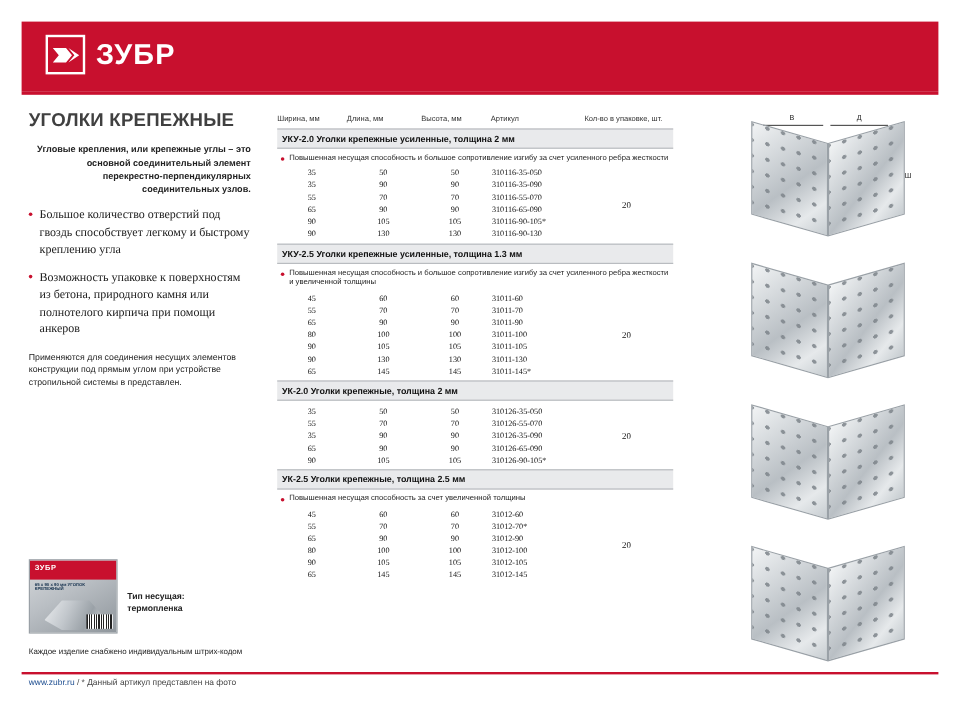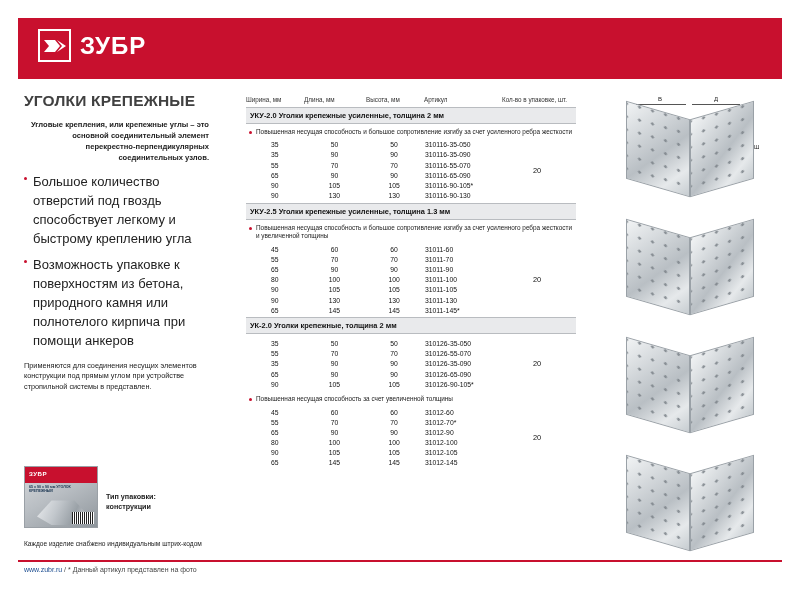--- a/index.html
+++ b/index.html
@@ -12,21 +12,21 @@
   .logo-mark{width:33px;height:33px;border:2px solid #fff;display:flex;align-items:center;justify-content:center;box-sizing:border-box;}
   .logo-mark svg{display:block;}
   .logo-text{color:#fff;font-size:24px;font-weight:bold;letter-spacing:1px;font-family:"Liberation Sans",sans-serif;}
   .header-line{position:absolute;left:18px;top:76px;width:764px;height:3px;background:#c8102e;}
 
   
   .left{position:absolute;left:24px;top:92px;width:185px;}
   .title{font-size:15.5px;font-weight:bold;color:#404040;letter-spacing:0.2px;margin:0 0 9px 0;}
   .lead{font-size:7.6px;line-height:1.45;color:#222;margin:0 0 10px 0;font-weight:bold;text-align:right;}
   .bullets{margin:0;padding:0;list-style:none;}
-  .bullets li{position:relative;padding-left:9px;font-size:13px;line-height:1.45;color:#222;margin-bottom:8px;}
+  .bullets li{position:relative;padding-left:9px;font-size:10px;line-height:1.45;color:#222;margin-bottom:8px;font-family:Liberation Serif, serif;}
   .bullets li:before{content:"";position:absolute;left:0;top:4px;width:3px;height:3px;background:#c8102e;border-radius:50%;}
   .note{font-size:7.3px;line-height:1.45;color:#222;margin-top:10px;}
 
   
   .pack{position:absolute;left:24px;top:466px;width:74px;height:62px;background:linear-gradient(150deg,#d6d9dc 0%,#b9bec3 45%,#8f969c 100%);border:1px solid #9aa0a6;box-sizing:border-box;overflow:hidden;}
   .pack .pk-red{position:absolute;left:0;top:0;width:100%;height:16px;background:#c8102e;}
   .pack .pk-logo{position:absolute;left:4px;top:3px;color:#fff;font-size:6.2px;font-weight:bold;letter-spacing:.5px;}
   .pack .pk-label{position:absolute;left:4px;top:18px;width:46px;font-size:3.6px;line-height:1.25;color:#14304d;font-weight:bold;}
   .pack .pk-code{position:absolute;right:3px;bottom:3px;width:22px;height:12px;background:repeating-linear-gradient(90deg,#222 0 1px,#fff 1px 2px);}
   .pack .pk-part{position:absolute;left:12px;top:28px;width:52px;height:30px;background:
@@ -34,33 +34,33 @@
       clip-path:polygon(0% 72%,28% 18%,72% 18%,100% 72%,72% 100%,28% 100%);}
   .pack-caption{position:absolute;left:106px;top:492px;width:96px;font-size:7.2px;line-height:1.35;color:#222;font-weight:bold;}
   .barcode-note{position:absolute;left:24px;top:540px;width:190px;font-size:6.6px;color:#222;}
 
   
   .footer-line{position:absolute;left:18px;top:560px;width:764px;height:2px;background:#c8102e;}
   .footer{position:absolute;left:24px;top:566px;font-size:7px;color:#444;}
   .footer .site{color:#1a4b8f;}
 
   
-  .table{position:absolute;left:246px;top:96px;width:330px;}
+  .table{position:absolute;left:231px;top:96px;width:330px;}
   .col-head{display:flex;font-size:6.3px;color:#333;padding-bottom:2px;}
   .c1{width:58px;}
   .c2{width:62px;}
   .c3{width:58px;}
   .c4{width:78px;}
   .c5{width:74px;}
   .sec{margin-top:2px;}
   .sec-title{background:#e9eaec;border-top:1px solid #b9bcc0;border-bottom:1px solid #b9bcc0;
     font-size:7.4px;font-weight:bold;color:#111;padding:3px 4px;}
   .sec-desc{position:relative;font-size:6.4px;color:#222;line-height:1.35;padding:4px 4px 3px 10px;}
   .sec-desc:before{content:"";position:absolute;left:3px;top:7px;width:3px;height:3px;background:#c8102e;border-radius:50%;}
-  .rows{position:relative;}
+  .rows{position:relative;font-family:Liberation Serif, serif;}
   .row{display:flex;font-size:6.8px;color:#111;padding:1.6px 0;}
   .row .c1,.row .c2,.row .c3{text-align:center;}
   .row .c4{padding-left:2px;}
   .qty{position:absolute;right:2px;top:0;width:74px;height:100%;display:flex;align-items:center;justify-content:center;font-size:7.4px;color:#111;}
 
   
   .photos{position:absolute;left:600px;top:96px;width:182px;}
   .ph{position:relative;width:182px;height:104px;margin-bottom:14px;}
   .bracket{position:absolute;left:26px;top:14px;width:130px;height:78px;}
   
@@ -104,21 +104,21 @@
   </div>
 
   <div class="pack">
     <div class="pk-red"></div>
     <div class="pk-logo">ЗУБР</div>
     <div class="pk-label">65 x 90 x 90 мм
 УГОЛОК КРЕПЕЖНЫЙ</div>
     <div class="pk-part"></div>
     <div class="pk-code"></div>
   </div>
-  <div class="pack-caption">Тип упаковки: конструкции</div>
+  <div class="pack-caption">Тип несущая: термопленка</div>
   <div class="barcode-note">Каждое изделие снабжено индивидуальным штрих-кодом</div>
 
   <div class="table">
     <div class="col-head">
       <div class="c1">Ширина, мм</div>
       <div class="c2">Длина, мм</div>
       <div class="c3">Высота, мм</div>
       <div class="c4">Артикул</div>
       <div class="c5">Кол-во в упаковке, шт.</div>
     </div>
@@ -266,20 +266,21 @@
           <div class="c1">90</div>
           <div class="c2">105</div>
           <div class="c3">105</div>
           <div class="c4">310126-90-105*</div>
           <div class="c5"></div>
         </div>
       </div>
     </div>
 
     <div class="sec">
+      <div class="sec-title">УК-2.5  Уголки крепежные, толщина 2.5 мм</div>
       <div class="sec-desc">Повышенная несущая способность за счет увеличенной толщины</div>
       <div class="rows">
         <div class="qty">20</div>
         <div class="row">
           <div class="c1">45</div>
           <div class="c2">60</div>
           <div class="c3">60</div>
           <div class="c4">31012-60</div>
           <div class="c5"></div>
         </div>

